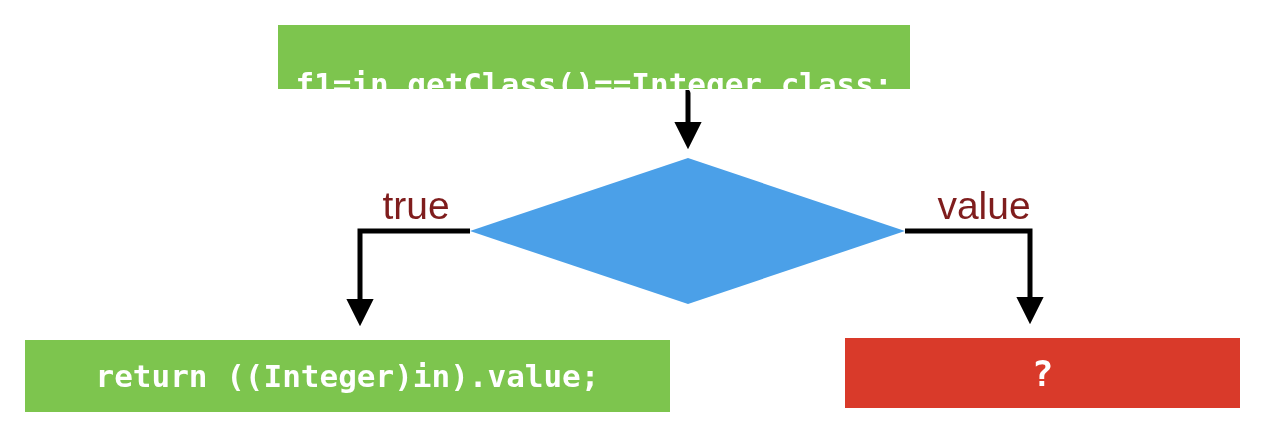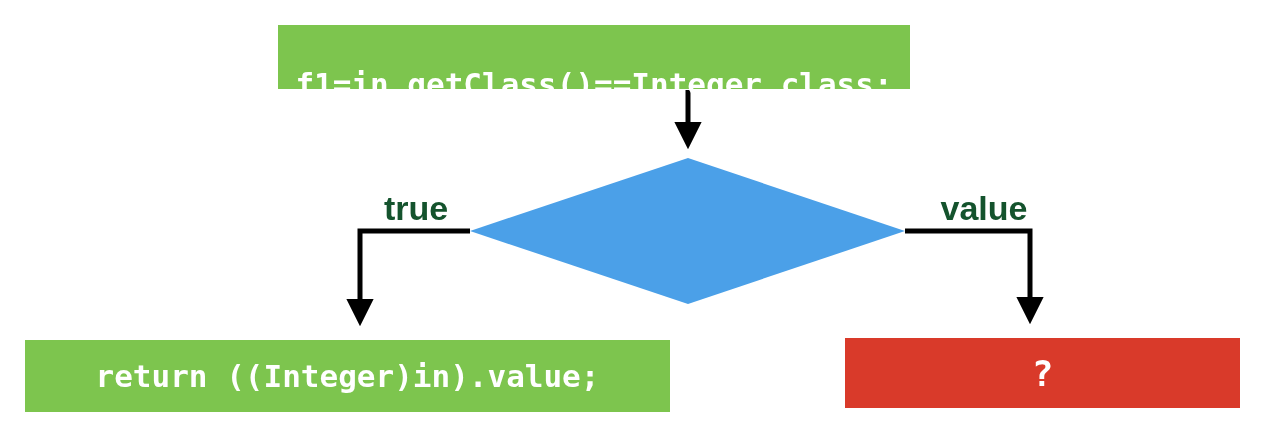--- a/index.html
+++ b/index.html
@@ -30,23 +30,23 @@
       letter-spacing: 0;
       font-family: "DejaVu Sans Mono", monospace;
       white-space: nowrap;
       pointer-events: none;
     }
     .edge-label {
       position: absolute;
       display: flex;
       align-items: flex-end;
       justify-content: center;
-      color: #14532d;
-      font-weight: bold;
-      font-size: 34px;
+      color: #7f1d1d;
+      font-weight: normal;
+      font-size: 39px;
       font-family: "Liberation Sans", sans-serif;
       pointer-events: none;
     }
     .qmark {
       font-size: 36px;
     }
   </style>
 </head>
 <body>
 

